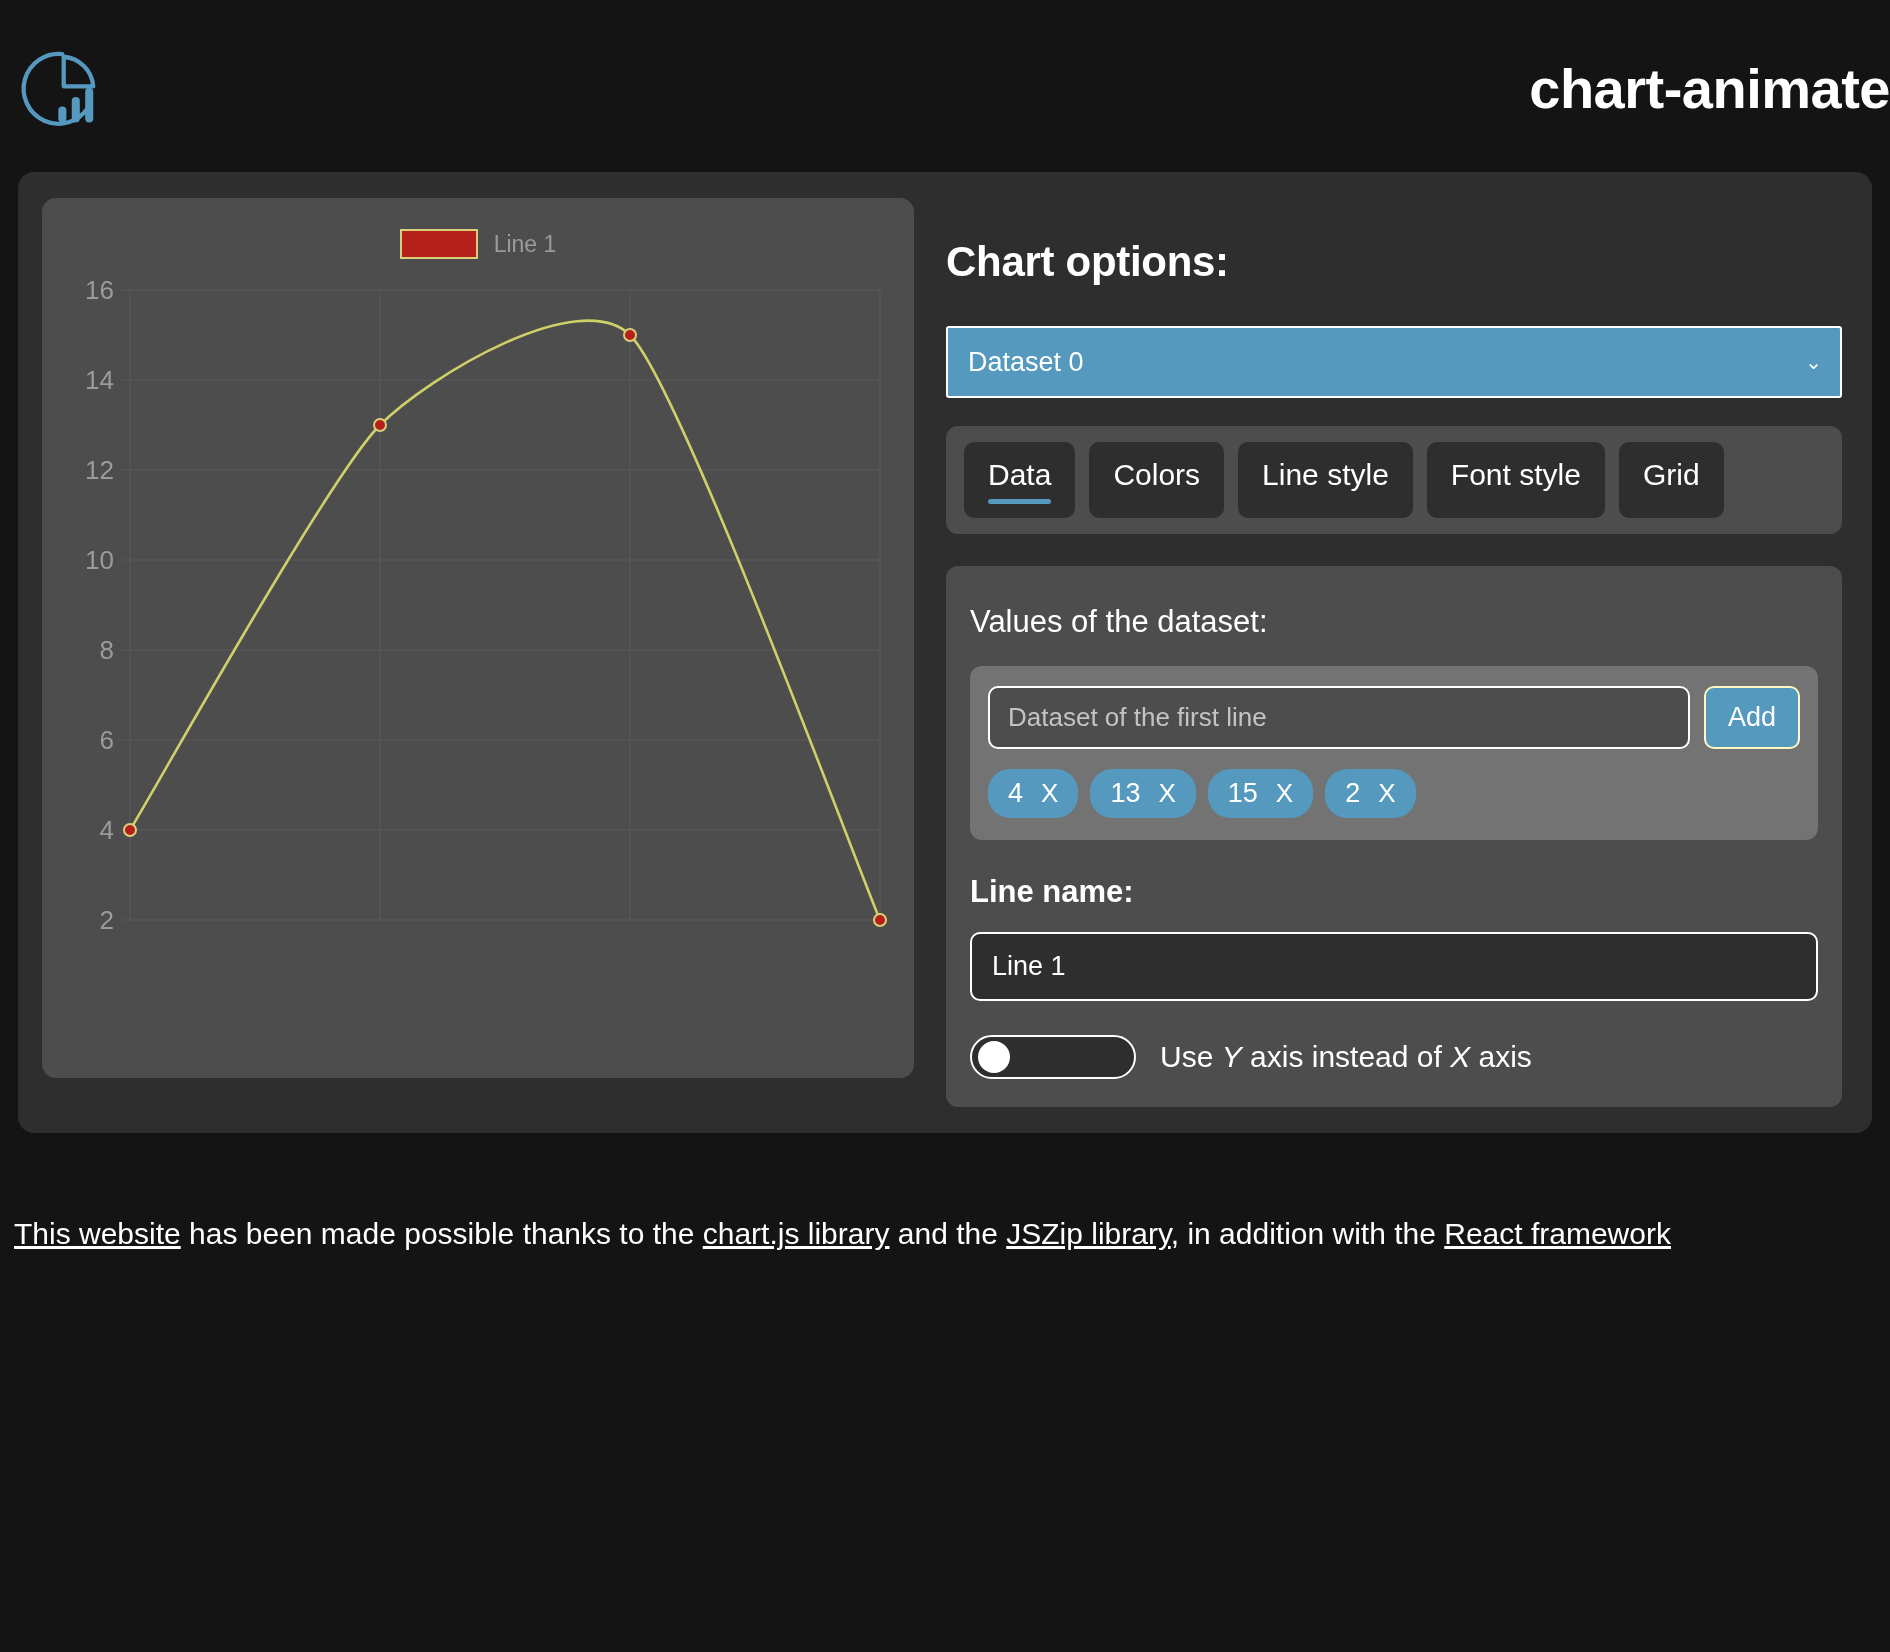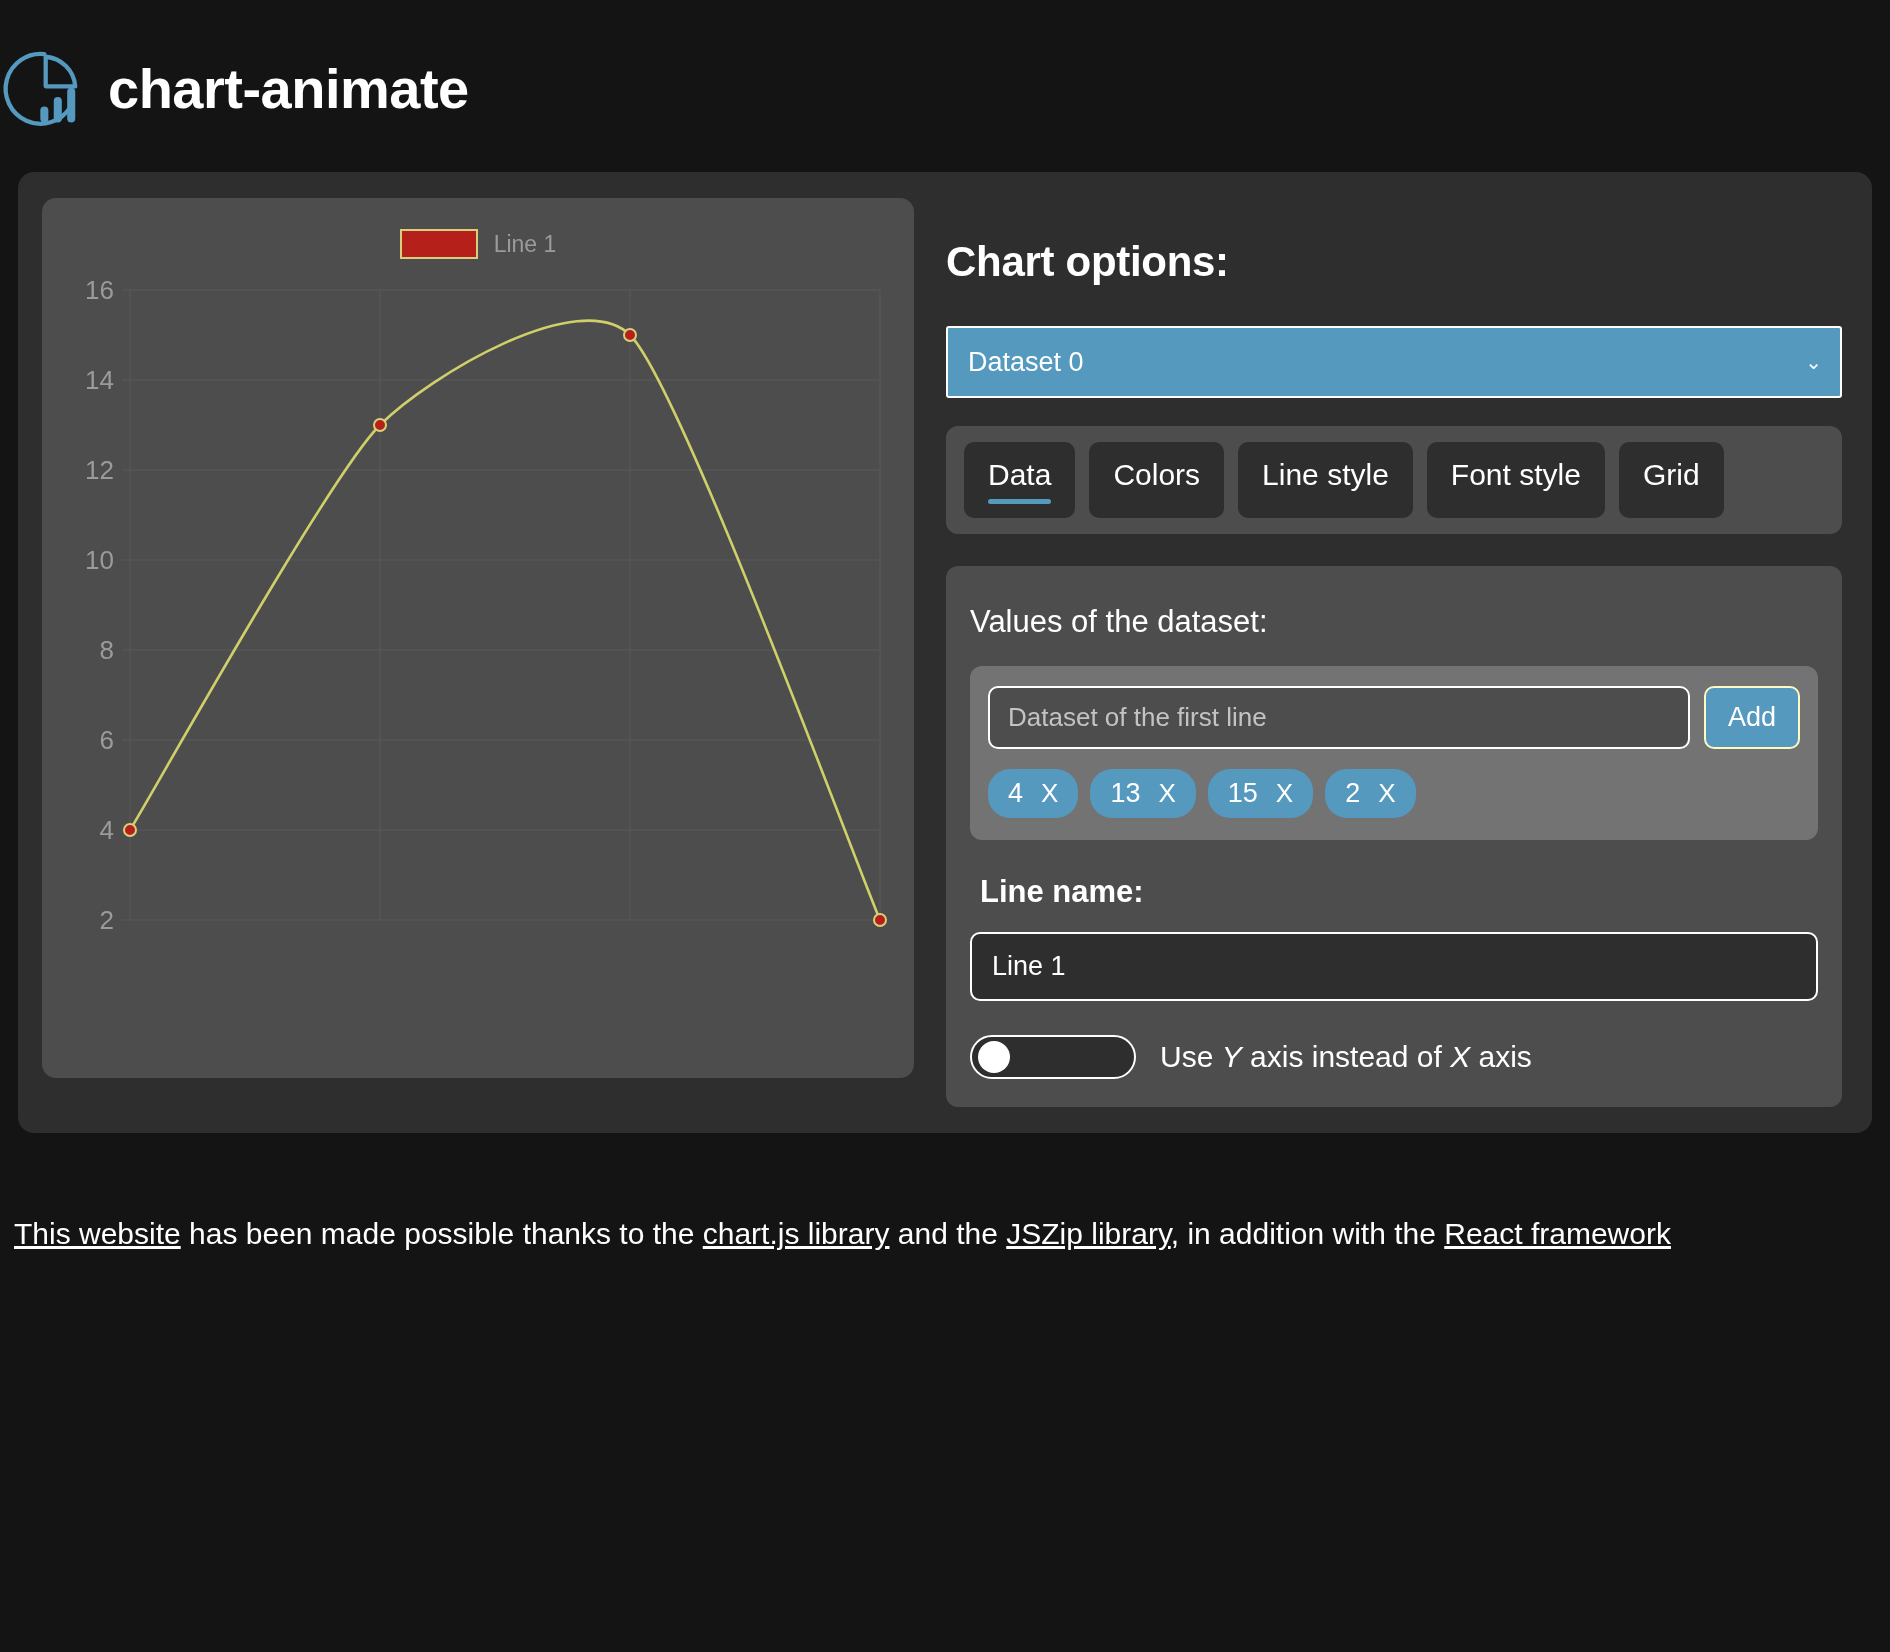--- a/index.html
+++ b/index.html
@@ -6,23 +6,24 @@
   html, body {
     margin: 0; padding: 0;
     background: #141414;
     width: 1890px;
     font-family: "Liberation Sans", sans-serif;
   }
   body { position: relative; width: 1890px; min-height: 1652px; overflow: hidden; }
 
   
   .header {
-    display: flex; align-items: center; justify-content: flex-start;
+    display: flex; align-items: center; justify-content: space-between;
     gap: 22px;
     padding: 46px 0 40px 0;
+    margin-left: 18px;
   }
   .logo-icon { width: 86px; height: 86px; display: block; flex: 0 0 auto; }
   .app-title {
     font-size: 56px; font-weight: 700; color: #ffffff;
     letter-spacing: -0.5px; line-height: 1;
   }
 
   
   .main-card {
     margin: 0 18px;
@@ -157,21 +158,21 @@
     color: #ffffff;
     font-size: 27px;
     padding: 9px 20px;
     display: flex; align-items: center; gap: 18px;
     cursor: pointer;
   }
   .chip-x { cursor: pointer; font-size: 26px; }
 
   .linename-heading {
     font-size: 31px; font-weight: 700; color: #ffffff;
-    margin: 34px 0 22px 10px;
+    margin: 34px 0 22px 0;
   }
   .linename-input {
     width: 100%;
     background: #2e2e2e;
     border: 2px solid #ffffff;
     border-radius: 10px;
     color: #ffffff;
     font-size: 27px;
     font-family: "Liberation Sans", sans-serif;
     padding: 17px 20px;

